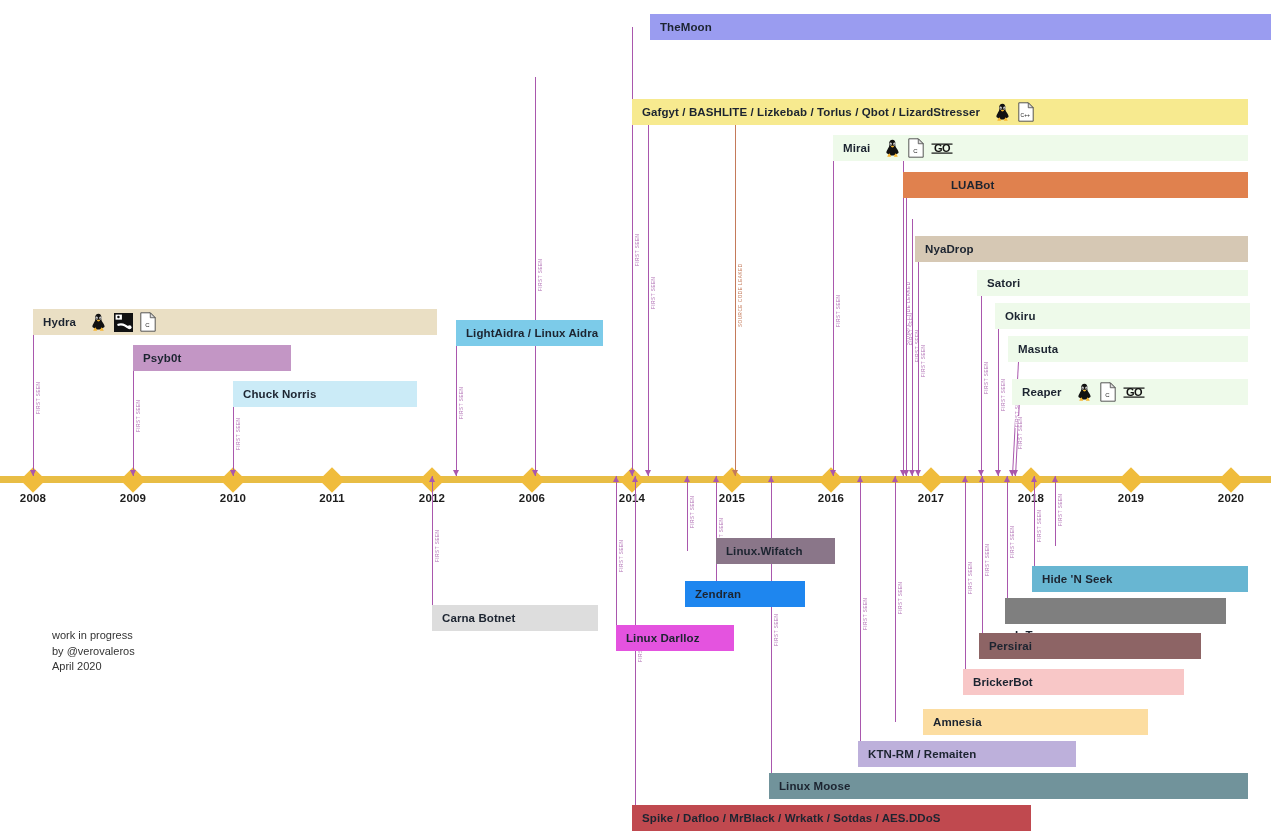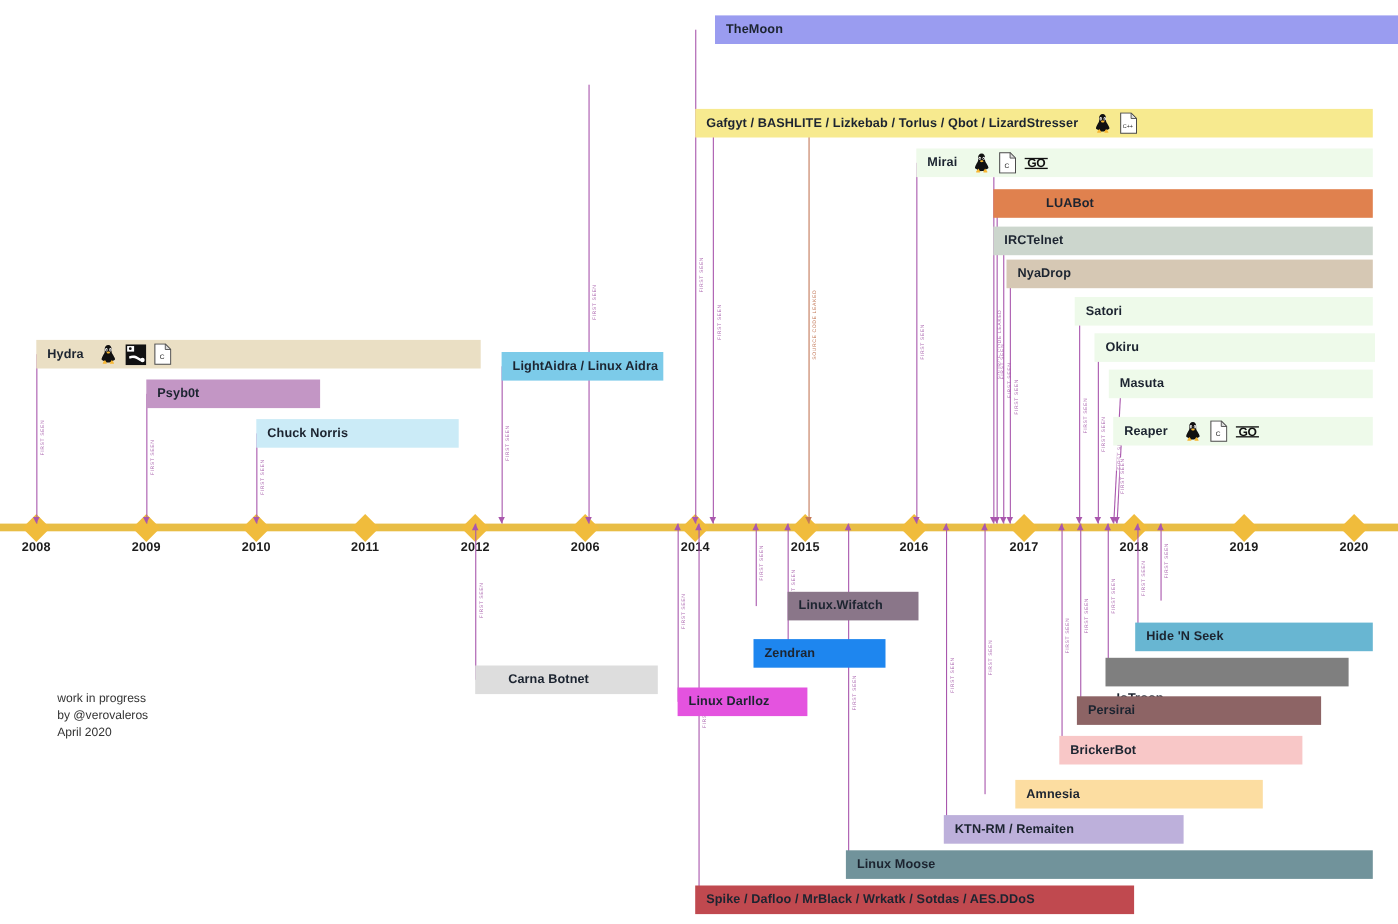--- a/index.html
+++ b/index.html
@@ -261,23 +261,20 @@
         <span class="icon"><svg width="22" height="16" viewBox="0 0 44 30">
             <text x="22" y="23" font-family="Liberation Sans, sans-serif" font-weight="bold" font-size="22" fill="#111" text-anchor="middle" letter-spacing="-1">GO</text>
             <rect x="1" y="6" width="42" height="2.4" fill="#111"></rect>
             <rect x="1" y="24" width="42" height="2.4" fill="#111"></rect>
           </svg></span>
       </span>
     </div>
     <div class="bar" style="left: 903px; top: 172px; width: 345px; height: 26px; background: rgb(224, 129, 78); padding-left: 48px;">
       <span class="bar-label" style="color: rgb(28, 36, 48);">LUABot</span>
     </div>
-    <div class="bar" style="left: 903px; top: 206px; width: 345px; height: 26px; background: rgb(204, 214, 205);">
-      <span class="bar-label" style="color: rgb(28, 36, 48);">IRCTelnet</span>
-    </div>
     <div class="bar" style="left: 915px; top: 236px; width: 333px; height: 26px; background: rgb(214, 200, 180);">
       <span class="bar-label" style="color: rgb(28, 36, 48);">NyaDrop</span>
     </div>
     <div class="bar" style="left: 977px; top: 270px; width: 271px; height: 26px; background: rgb(238, 250, 234);">
       <span class="bar-label" style="color: rgb(28, 36, 48);">Satori</span>
     </div>
     <div class="bar" style="left: 995px; top: 303px; width: 255px; height: 26px; background: rgb(238, 250, 234);">
       <span class="bar-label" style="color: rgb(28, 36, 48);">Okiru</span>
     </div>
     <div class="bar" style="left: 1008px; top: 336px; width: 240px; height: 26px; background: rgb(238, 250, 234);">
@@ -336,21 +333,21 @@
     <div class="bar" style="left: 133px; top: 345px; width: 158px; height: 26px; background: rgb(195, 150, 197);">
       <span class="bar-label" style="color: rgb(28, 36, 48);">Psyb0t</span>
     </div>
     <div class="bar" style="left: 233px; top: 381px; width: 184px; height: 26px; background: rgb(203, 235, 247);">
       <span class="bar-label" style="color: rgb(28, 36, 48);">Chuck Norris</span>
     </div>
     <div class="bar" style="left: 456px; top: 320px; width: 147px; height: 26px; background: rgb(124, 203, 233);">
       <span class="bar-label" style="color: rgb(28, 36, 48);">LightAidra / Linux Aidra</span>
     </div>
     <div class="bar" style="left: 432px; top: 605px; width: 166px; height: 26px; background: rgb(221, 221, 221);">
-      <span class="bar-label" style="color: rgb(28, 36, 48); margin-left: 20px;">Carna Botnet</span>
+      <span class="bar-label" style="color: rgb(28, 36, 48);">Carna Botnet</span>
     </div>
     <div class="bar" style="left: 716px; top: 538px; width: 119px; height: 26px; background: rgb(138, 118, 137);">
       <span class="bar-label" style="color: rgb(28, 36, 48);">Linux.Wifatch</span>
     </div>
     <div class="bar" style="left: 685px; top: 581px; width: 120px; height: 26px; background: rgb(30, 134, 239);">
       <span class="bar-label" style="color: rgb(28, 36, 48);">Zendran</span>
     </div>
     <div class="bar" style="left: 616px; top: 625px; width: 118px; height: 26px; background: rgb(228, 83, 223);">
       <span class="bar-label" style="color: rgb(28, 36, 48);">Linux Darlloz</span>
     </div>

